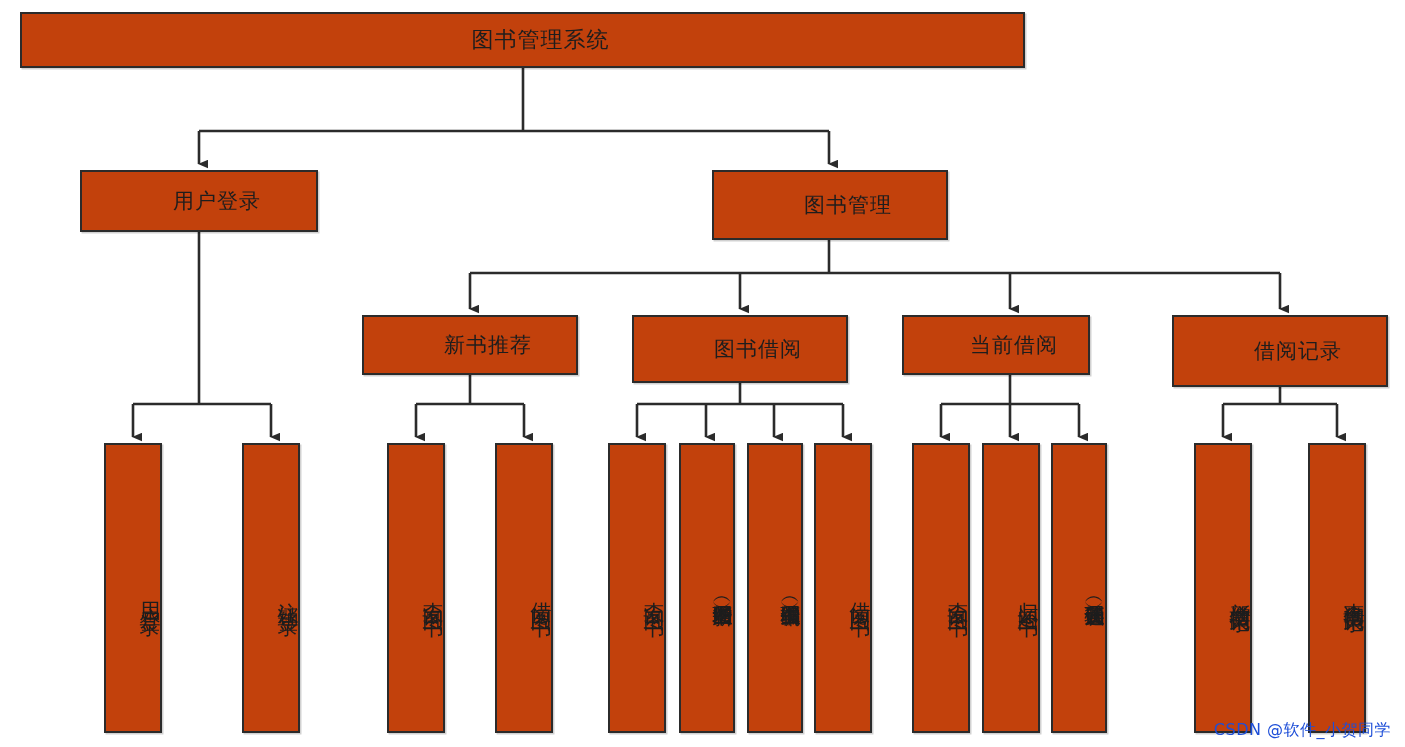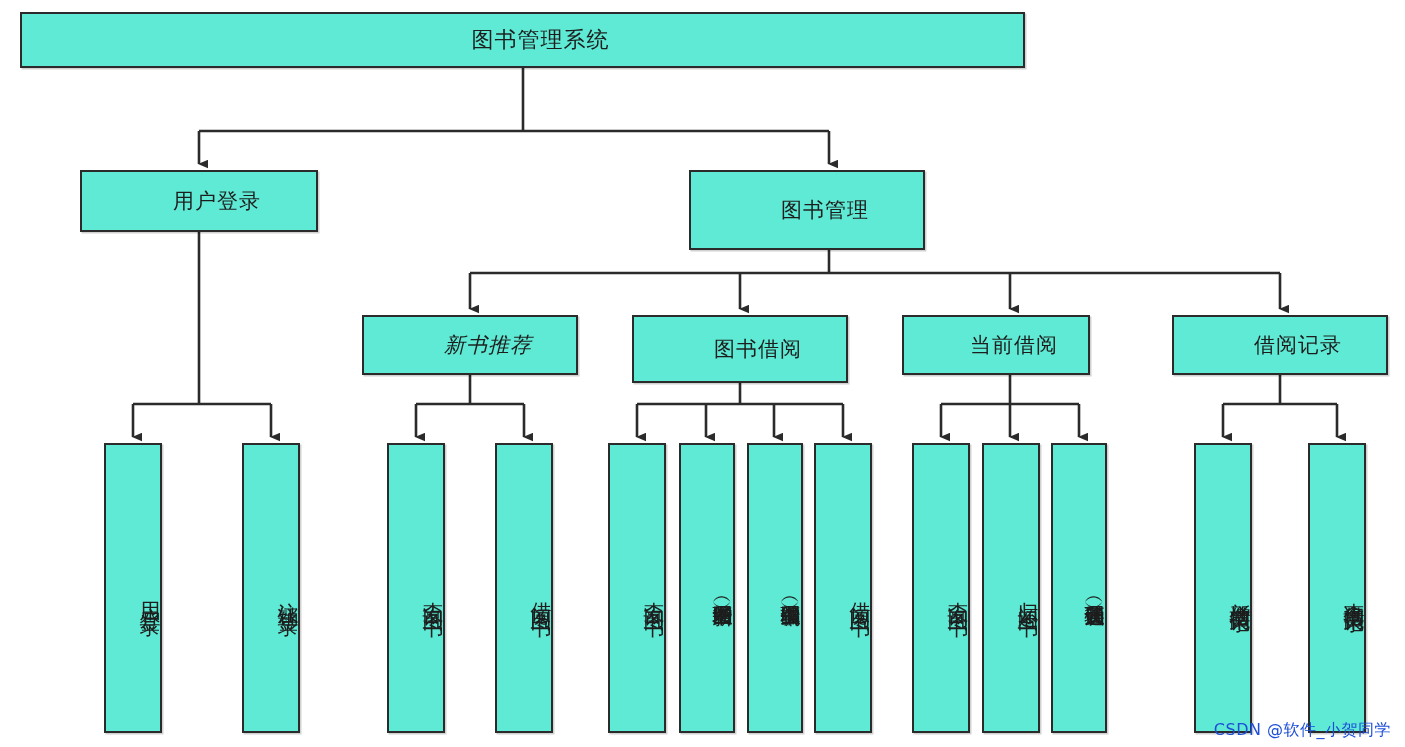--- a/index.html
+++ b/index.html
@@ -23,21 +23,21 @@
     left: 0;
     top: 0;
     width: 1405px;
     height: 747px;
     pointer-events: none;
   }
   .node {
     position: absolute;
     box-sizing: border-box;
     border: 2.5px solid #2b2b2b;
-    background: #5eead4;
+    background: #c2410c;
     display: flex;
     align-items: center;
     justify-content: center;
     color: #1d1d1d;
     box-shadow: 1.5px 1.5px 0 rgba(0,0,0,0.18);
     padding-left: 36px;
   }
   .node.horiz {
     font-size: 21px;
     letter-spacing: 1px;
@@ -136,37 +136,37 @@
   </svg>
 
   <div class="node horiz root" style="left:20px; top:12px; width:1005px; height:56px;">
     <span class="node-label">图书管理系统</span>
   </div>
 
   <div class="node horiz" style="left:80px; top:170px; width:238px; height:62px;">
     <span class="node-label">用户登录</span>
   </div>
 
-  <div class="node horiz" style="left:689px; top:170px; width:236px; height:80px;">
+  <div class="node horiz" style="left:712px; top:170px; width:236px; height:70px;">
     <span class="node-label">图书管理</span>
   </div>
 
-  <div class="node horiz" style="left:362px; top:315px; width:216px; height:60px;font-style:italic;">
+  <div class="node horiz" style="left:362px; top:315px; width:216px; height:60px;">
     <span class="node-label">新书推荐</span>
   </div>
 
   <div class="node horiz" style="left:632px; top:315px; width:216px; height:68px;">
     <span class="node-label">图书借阅</span>
   </div>
 
   <div class="node horiz" style="left:902px; top:315px; width:188px; height:60px;">
     <span class="node-label">当前借阅</span>
   </div>
 
-  <div class="node horiz" style="left:1172px; top:315px; width:216px; height:60px;">
+  <div class="node horiz" style="left:1172px; top:315px; width:216px; height:72px;">
     <span class="node-label">借阅记录</span>
   </div>
 
   <div class="node vert" style="left:104px; top:443px; width:58px; height:290px;">
     <span class="node-label">用户登录</span>
   </div>
 
   <div class="node vert" style="left:242px; top:443px; width:58px; height:290px;">
     <span class="node-label">注销登录</span>
   </div>

